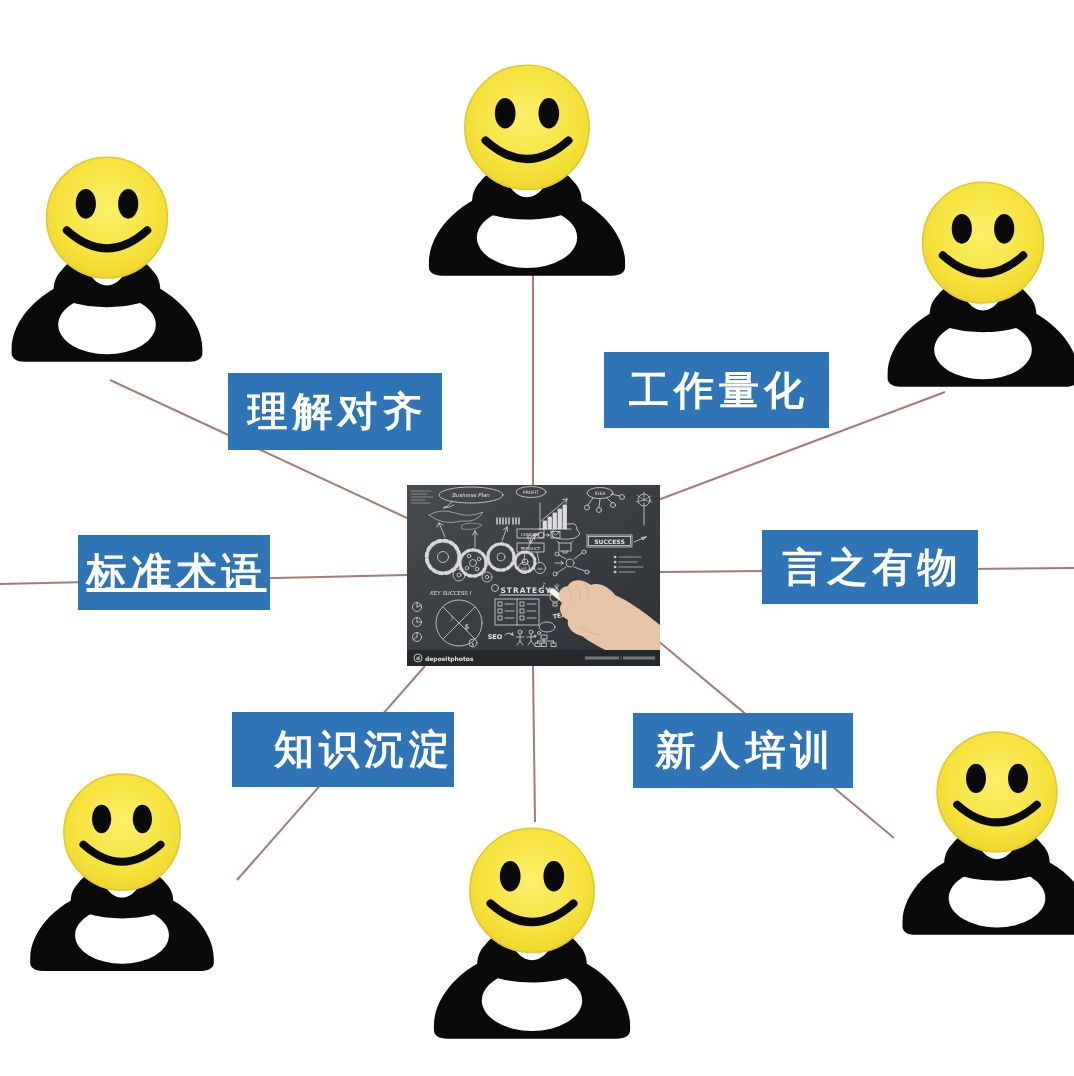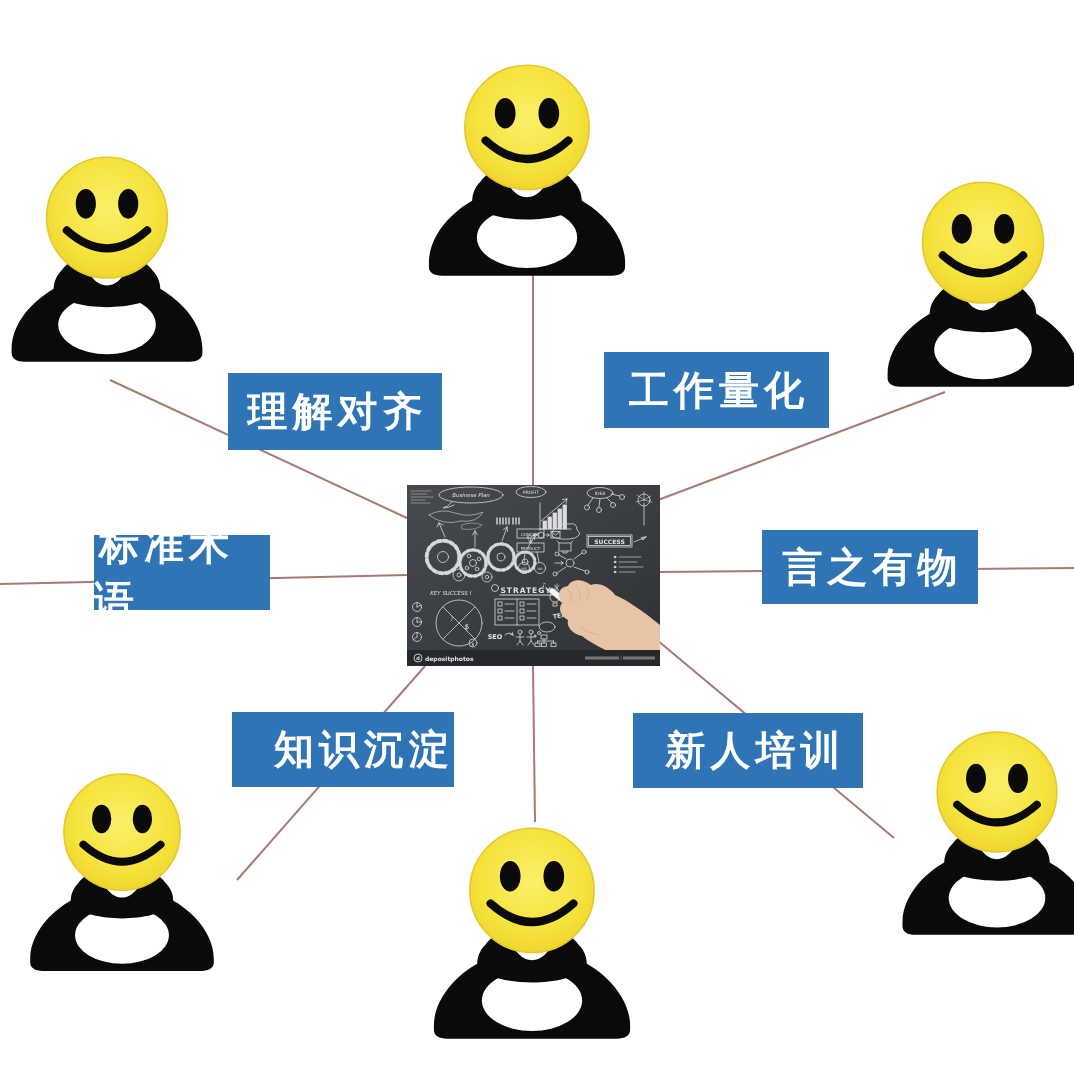--- a/index.html
+++ b/index.html
@@ -11,24 +11,24 @@
   .lines line{stroke:var(--connector,#A87A74);stroke-width:2;}
   .person{position:absolute;z-index:2;}
   .center-image{position:absolute;left:407px;top:485px;width:253px;height:181px;z-index:3;}
   .label{
     position:absolute;z-index:4;background:var(--label-bg,#2F74B5);color:var(--label-text,#fff);
     display:flex;align-items:center;justify-content:center;
     font-weight:bold;font-size:40px;letter-spacing:5px;text-indent:5px;
   }
   .label-understanding{left:228px;top:373px;width:214px;height:77px;}
   .label-quantify{left:565px;top:352px;width:225px;height:76px;margin-left:39px;}
-  .label-terminology{left:94px;top:535px;width:176px;height:75px;}
+  .label-terminology{left:78px;top:535px;width:192px;height:75px;text-decoration:underline;}
   .label-substance{left:762px;top:530px;width:216px;height:74px;}
   .label-knowledge{left:232px;top:712px;width:222px;height:75px;justify-content:flex-end;}
-  .label-training{left:633px;top:713px;width:220px;height:75px;padding-left:10px;}
+  .label-training{left:633px;top:713px;width:220px;height:75px;}
   .person-top-left{left:1px;top:154px;width:212px;height:212px;}
   .person-top-center{left:418px;top:62px;width:218px;height:218px;}
   .person-top-right{left:877px;top:179px;width:212px;height:212px;}
   .person-bottom-left{left:20px;top:771px;width:204px;height:204px;}
   .person-bottom-center{left:423px;top:825px;width:218px;height:218px;}
   .person-bottom-right{left:892px;top:729px;width:210px;height:210px;}
   .board text{font-family:"DejaVu Sans",sans-serif;fill:#e2e2e2;}
   .chalk{stroke:#d9d9d9;fill:none;stroke-width:0.8;stroke-linecap:round;}
 </style>
 </head>

